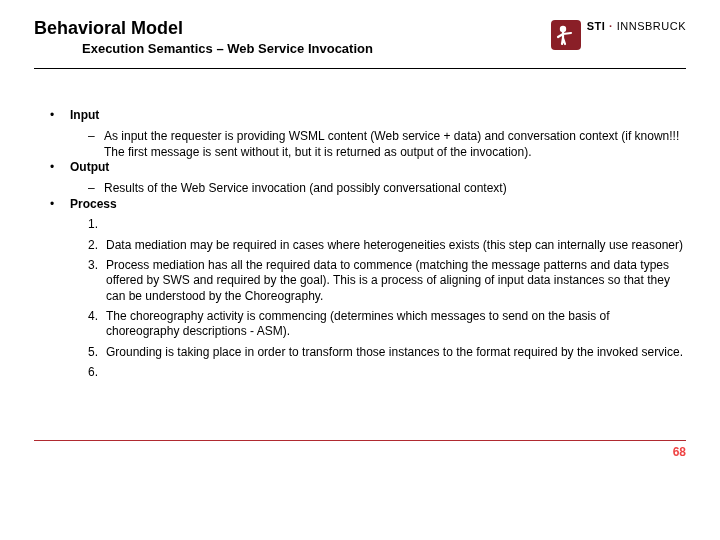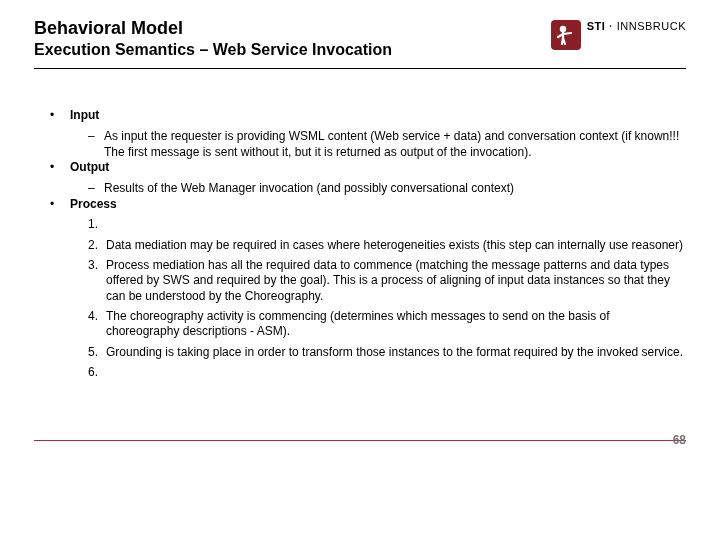--- a/index.html
+++ b/index.html
@@ -1,34 +1,34 @@
 <!DOCTYPE html>
 <html><head>
 <meta charset="utf-8">
 <style>
   * { box-sizing: border-box; margin: 0; padding: 0; }
   html, body { width: 720px; height: 540px; font-family: Arial, Helvetica, sans-serif; background: #fff; color: #000; }
   .slide { position: relative; width: 720px; height: 465px; padding: 18px 34px 0 34px; }
   .title { font-size: 18px; font-weight: bold; }
-  .subtitle { font-size: 16px; font-weight: bold; margin-top: 2px; }
+  .subtitle { font-size: 13px; font-weight: bold; margin-top: 2px; margin-left: 48px; }
   .hr1 { position: absolute; left: 34px; top: 68px; width: 652px; border: 0; border-top: 1px solid #000; }
   .logo { position: absolute; right: 34px; top: 20px; display: flex; align-items: flex-start; gap: 6px; }
   .logo svg { display: block; }
   .logo-text { font-size: 11px; letter-spacing: 0.5px; }
   .logo-text .dot { color: #8a1f27; font-weight: bold; }
   .content { position: absolute; left: 50px; top: 108px; right: 34px; font-size: 12px; line-height: 1.28; }
   .b1 { display: flex; margin-top: 0; }
   .b1 .marker { width: 20px; flex: 0 0 20px; }
   .b1 .head { font-size: 12px; font-weight: bold; }
   .dash { display: flex; margin-top: 6px; margin-left: 38px; }
   .dash .marker { width: 16px; flex: 0 0 16px; }
   .num { display: flex; margin-top: 5px; margin-left: 38px; }
   .num .marker { width: 18px; flex: 0 0 18px; }
   .hr2 { position: absolute; left: 34px; bottom: 24px; width: 652px; border: 0; border-top: 1px solid #b02a30; }
-  .pagenum { position: absolute; right: 34px; bottom: 18px; font-size: 12px; font-weight: bold; color: #737373; }
+  .pagenum { position: absolute; right: 34px; bottom: 6px; font-size: 12px; font-weight: bold; color: #ef4444; }
 </style>
 </head>
 <body>
 
 <div class="slide">
 
   <div class="title">Behavioral Model</div>
   <div class="subtitle">Execution Semantics – Web Service Invocation</div>
 
   <hr class="hr1">
@@ -58,21 +58,21 @@
       <span class="marker">–</span>
       <span>As input the requester is providing WSML content (Web service + data) and conversation context (if known!!! The first message is sent without it, but it is returned as output of the invocation).</span>
     </div>
 
     <div class="b1">
       <span class="marker">•</span>
       <span class="head">Output</span>
     </div>
     <div class="dash">
       <span class="marker">–</span>
-      <span>Results of the Web Manager invocation (and possibly conversational context)</span>
+      <span>Results of the Web Service invocation (and possibly conversational context)</span>
     </div>
 
     <div class="b1">
       <span class="marker">•</span>
       <span class="head">Process</span>
     </div>
     <div class="num">
       <span class="marker">1.</span>
     </div>
     <div class="num">

